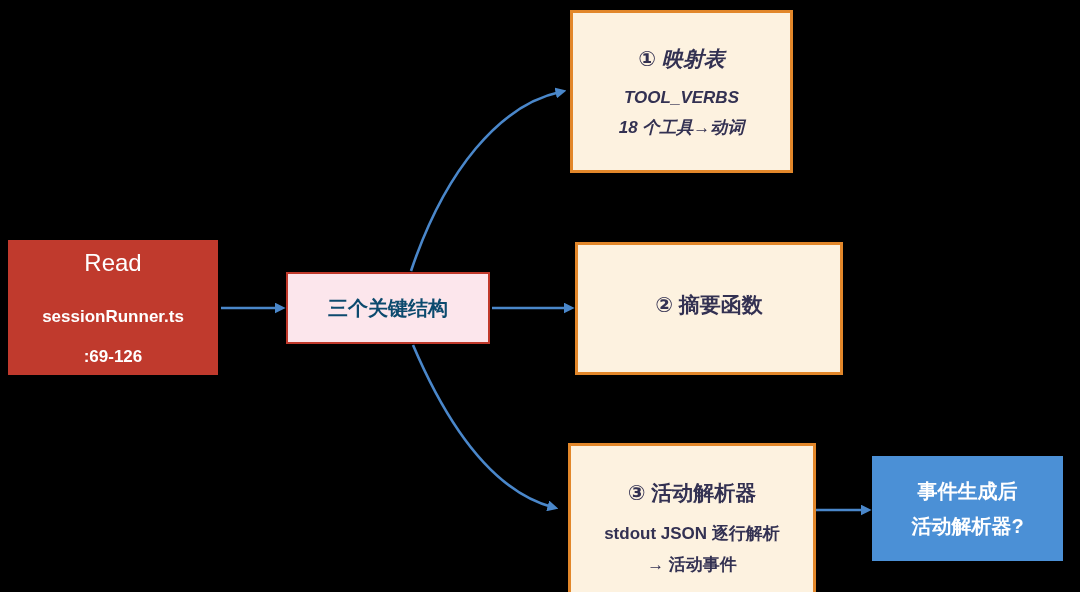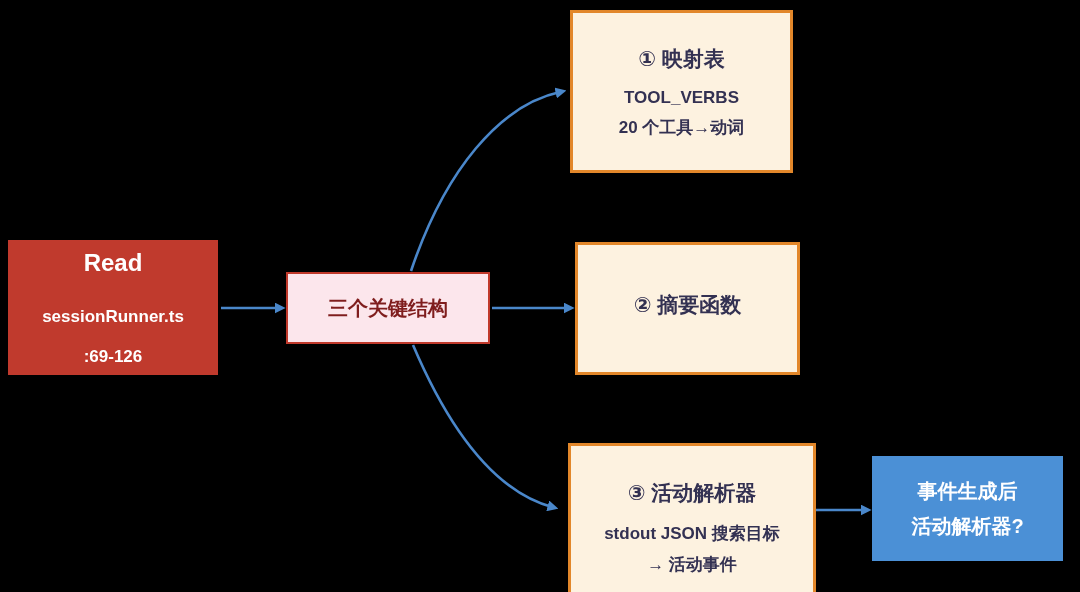--- a/index.html
+++ b/index.html
@@ -31,54 +31,54 @@
     text-align: center;
   }
   .node-source {
     left: 8px; top: 240px;
     width: 210px; height: 135px;
     background: #c03a2d;
     color: #ffffff;
   }
   .node-source .title {
     font-size: 24px;
-    font-weight: 700;
+    font-weight: 400;
     margin-bottom: 10px;
   }
   .node-source .sub {
     font-size: 17px;
     font-weight: 700;
     margin-top: 20px;
   }
   .node-hub {
     left: 286px; top: 272px;
     width: 204px; height: 72px;
     background: #fce6ec;
     border: 2.5px solid #c0392b;
-    color: #7f1d1d;
+    color: #0c4a6e;
     font-size: 20px;
     font-weight: 600;
   }
   .node-step {
     background: #fdf2e0;
     border: 3px solid #e2872a;
     color: #333152;
   }
   .node-step .title {
     font-size: 21px;
     font-weight: 600;
     margin-bottom: 7px;
   }
   .node-step .line {
     font-size: 17px;
     font-weight: 600;
     margin-top: 8px;
   }
-  .node-step1 { left: 570px; top: 10px;  width: 223px; height: 163px; }
-  .node-step2 { left: 575px; top: 242px; width: 225px; height: 133px; }
+  .node-step1 { left: 570px; top: 10px;  width: 223px; height: 163px; font-style: italic; }
+  .node-step2 { left: 575px; top: 242px; width: 268px; height: 133px; }
   .node-step3 { left: 568px; top: 443px; width: 248px; height: 168px; }
   .node-sink {
     left: 872px; top: 456px;
     width: 191px; height: 105px;
     background: #4b90d6;
     color: #ffffff;
     font-size: 20px;
     font-weight: 700;
   }
   .node-sink .line { margin: 4px 0; }
@@ -112,30 +112,30 @@
     <div class="sub">:69-126</div>
   </div>
 
   <div class="node node-hub">
     <div>三个关键结构</div>
   </div>
 
   <div class="node node-step node-step1">
     <div class="title">① 映射表</div>
     <div class="line">TOOL_VERBS</div>
-    <div class="line">20 个工具→动词</div>
+    <div class="line">18 个工具→动词</div>
   </div>
 
   <div class="node node-step node-step2">
     <div class="title">② 摘要函数</div>
   </div>
 
   <div class="node node-step node-step3">
     <div class="title">③ 活动解析器</div>
-    <div class="line">stdout JSON 搜索目标</div>
+    <div class="line">stdout JSON 逐行解析</div>
     <div class="line">→ 活动事件</div>
   </div>
 
   <div class="node node-sink">
     <div class="line">事件生成后</div>
     <div class="line">活动解析器?</div>
   </div>
 
 </div>
 

